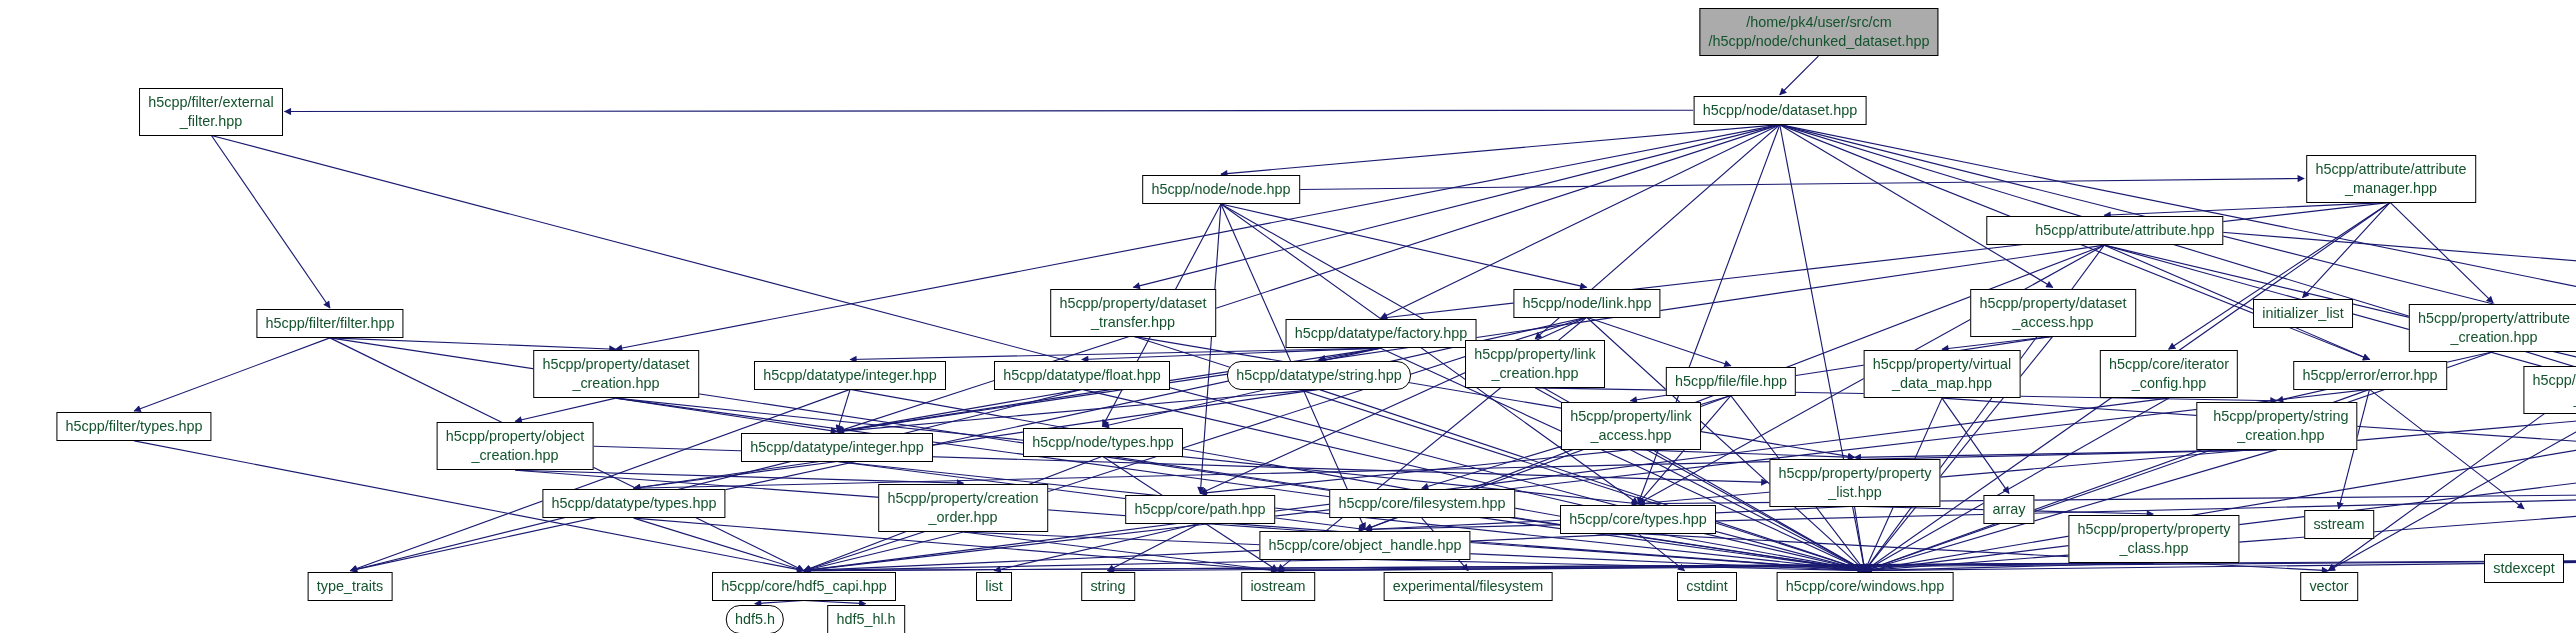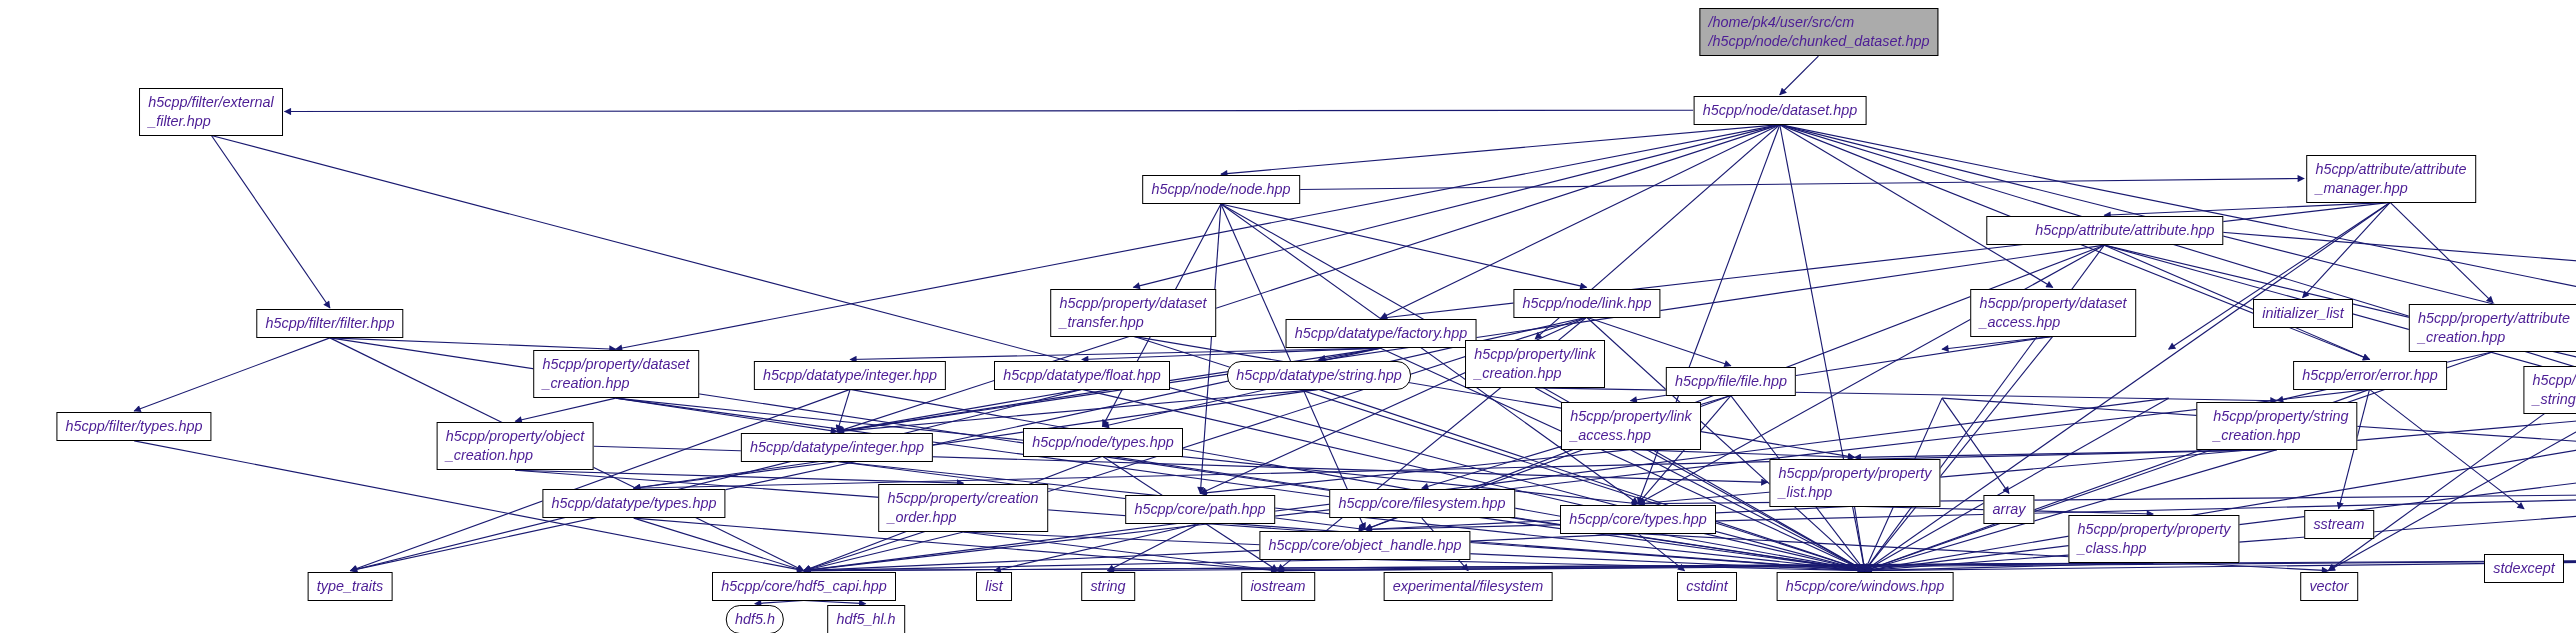--- a/index.html
+++ b/index.html
@@ -11,25 +11,24 @@
   #edges { position: absolute; left: 0; top: 0; width: 3130px; height: 633px; }
   .edge { stroke: var(--edge-color, #191970); stroke-width: 2.2; fill: none; }
   .node {
     position: absolute;
     transform: translateX(-50%);
     background: #ffffff;
     border: 1px solid #000000;
     padding: 4.1px 8.2px;
     font-size: 14.4px;
     line-height: 1.3;
-    color: #4c1d95;
+    color: #14532d;
     white-space: pre-line;
-    text-align: left;
+    text-align: center;
     box-sizing: border-box;
-    font-style: italic;
   }
   .node.root { background: #ababab; }
 </style>
 </head>
 <body>
 
 <div id="canvas">
   <svg id="edges" xmlns="http://www.w3.org/2000/svg" viewBox="0 0 6076 1229" width="3130" height="633">
     <defs>
       <marker id="arrow" viewBox="0 0 10 10" refX="9" refY="5" markerWidth="16" markerHeight="14" markerUnits="userSpaceOnUse" orient="auto">
@@ -205,20 +204,24 @@
     <div class="node" style="left: 2494px; top: 304px;">h5cpp/property/attribute
 _creation.hpp</div>
     <div class="node" style="left: 2303px; top: 299px;">initializer_list</div>
     <div class="node" style="left: 616px; top: 350px;">h5cpp/property/dataset
 _creation.hpp</div>
     <div class="node" style="left: 850px; top: 361px;">h5cpp/datatype/integer.hpp</div>
     <div class="node" style="left: 1082px; top: 361px;">h5cpp/datatype/float.hpp</div>
     <div class="node" style="left: 1319px; top: 361px; border-radius: 14px;">h5cpp/datatype/string.hpp</div>
     <div class="node" style="left: 1535px; top: 340px;">h5cpp/property/link
 _creation.hpp</div>
+    <div class="node" style="left: 1942px; top: 350px;">h5cpp/property/virtual
+_data_map.hpp</div>
+    <div class="node" style="left: 2169px; top: 350px;">h5cpp/core/iterator
+_config.hpp</div>
     <div class="node" style="left: 2370px; top: 361px;">h5cpp/error/error.hpp</div>
     <div class="node" style="left: 2609px; top: 366px;">h5cpp/core/fixed_length
 _string.hpp</div>
     <div class="node" style="left: 1631px; top: 402px;">h5cpp/property/link
 _access.hpp</div>
     <div class="node" style="left: 2277px; top: 402px; padding-left: 16px;">h5cpp/property/string
 _creation.hpp</div>
     <div class="node" style="left: 515px; top: 422px;">h5cpp/property/object
 _creation.hpp</div>
     <div class="node" style="left: 837px; top: 433px;">h5cpp/datatype/integer.hpp</div>

